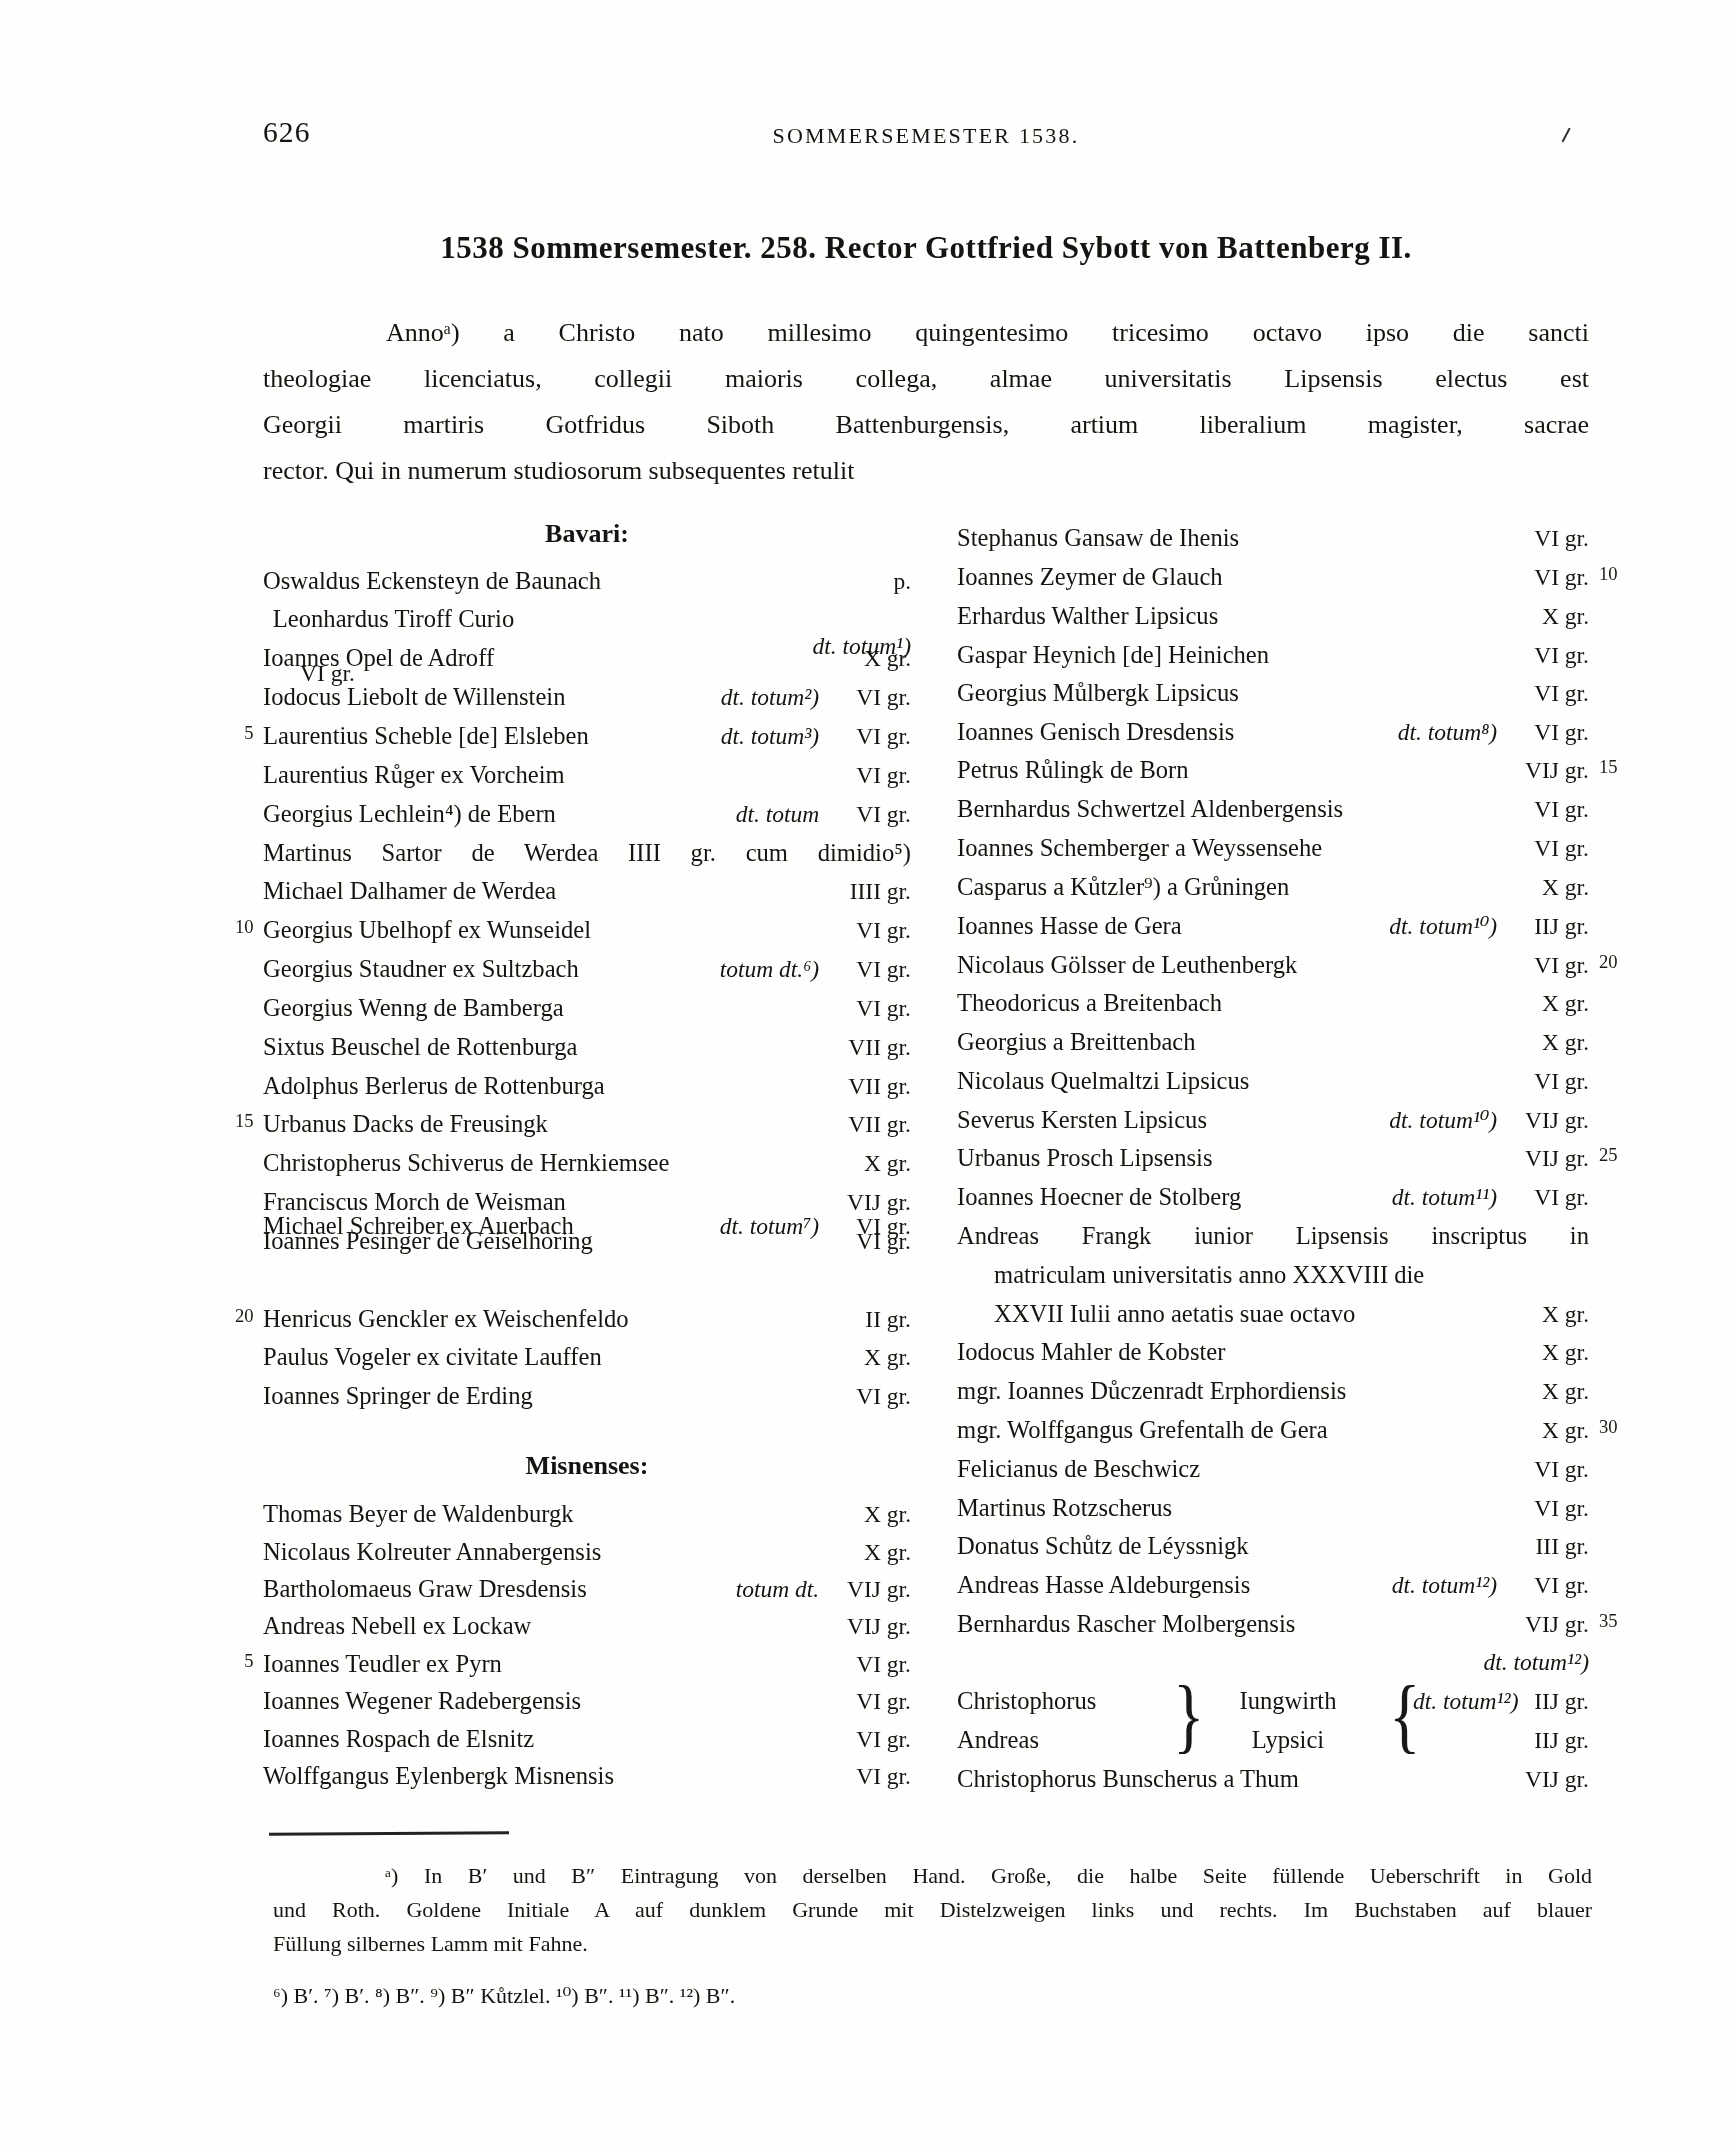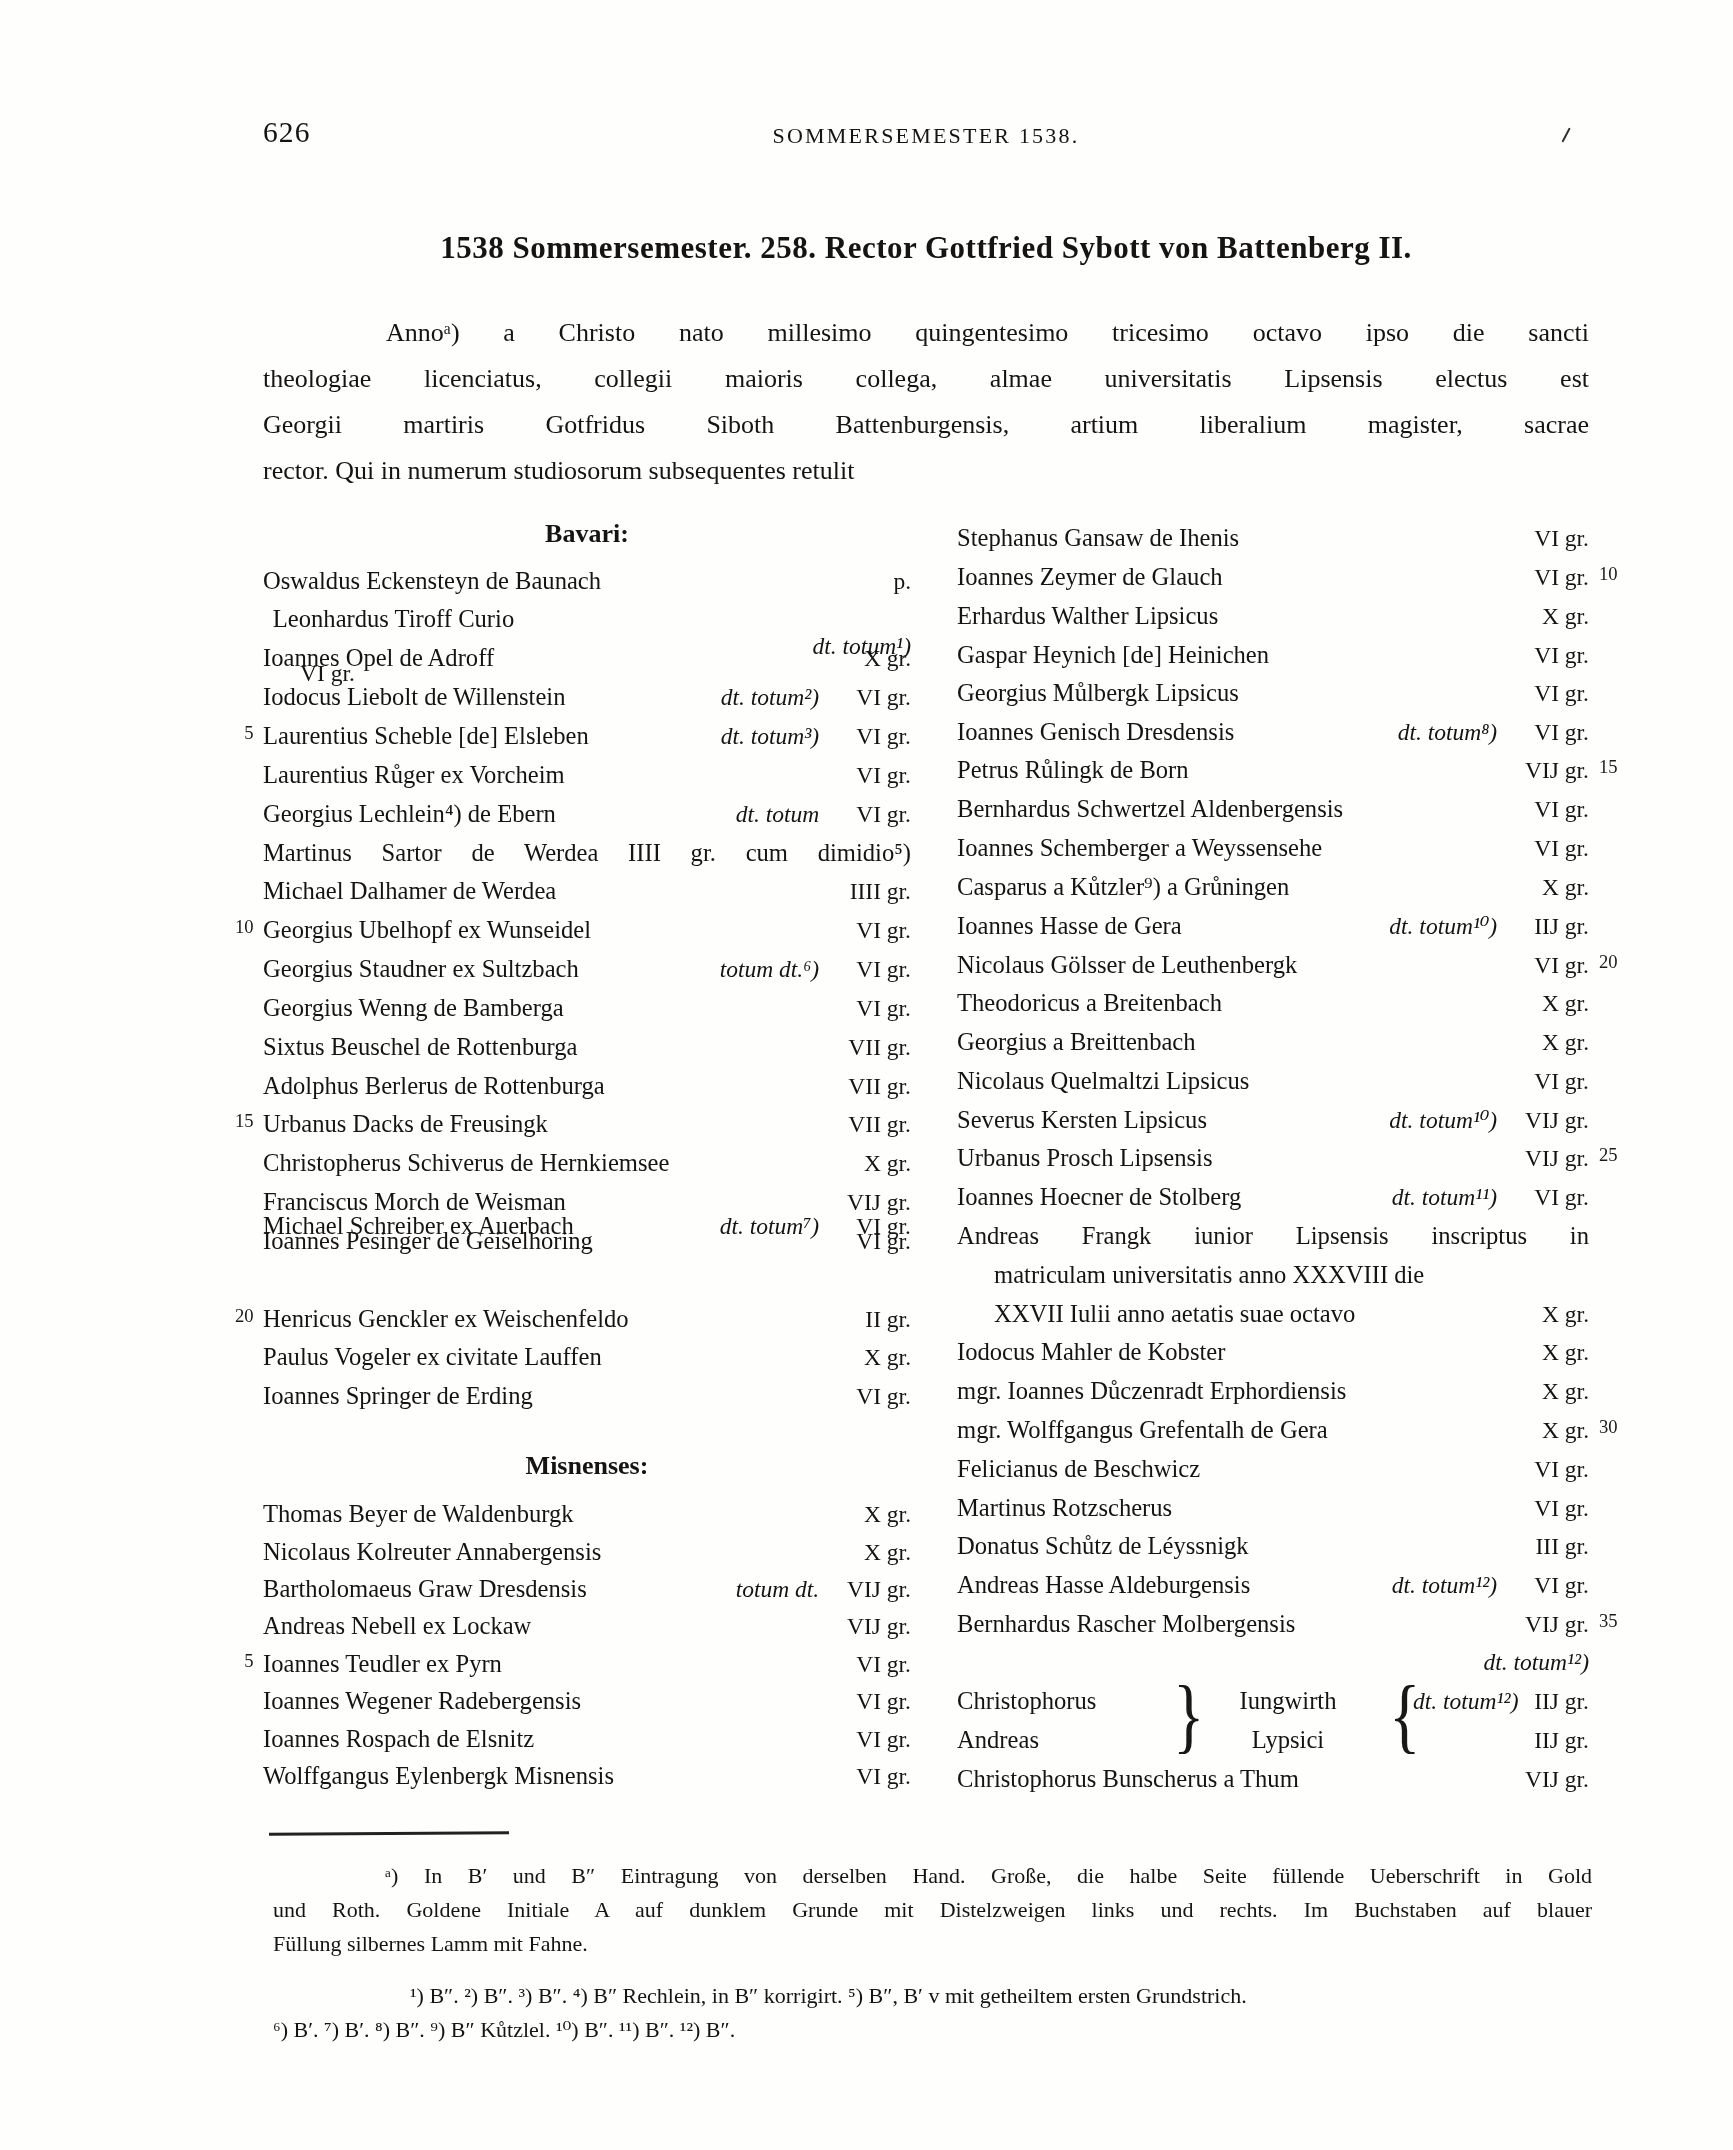--- a/index.html
+++ b/index.html
@@ -351,17 +351,16 @@
 
   <div class="stray-mark"></div>
   <div class="fnrule"></div>
 
   <div class="footnote-a">
     <div class="fline jst ind">ᵃ) In B′ und B″ Eintragung von derselben Hand.  Große, die halbe Seite füllende Ueberschrift in Gold</div>
     <div class="fline jst">und Roth.  Goldene Initiale A auf dunklem Grunde mit Distelzweigen links und rechts.  Im Buchstaben auf blauer</div>
     <div class="fline">Füllung silbernes Lamm mit Fahne.</div>
   </div>
   <div class="footnote-nums">
-    <div class="fline ind">¹) B″.  ²) B″.  ³) B″.  ⁴) B″ Rechlein, in B″ korrigirt.  ⁵) B″, B′ v mit getheiltem ersten Grundstrich.</div>
     <div class="fline">⁶) B′.  ⁷) B′.  ⁸) B″.  ⁹) B″ Kůtzlel.  ¹⁰) B″.  ¹¹) B″.  ¹²) B″.</div>
   </div>
 </div>
 
 
 </body></html>

